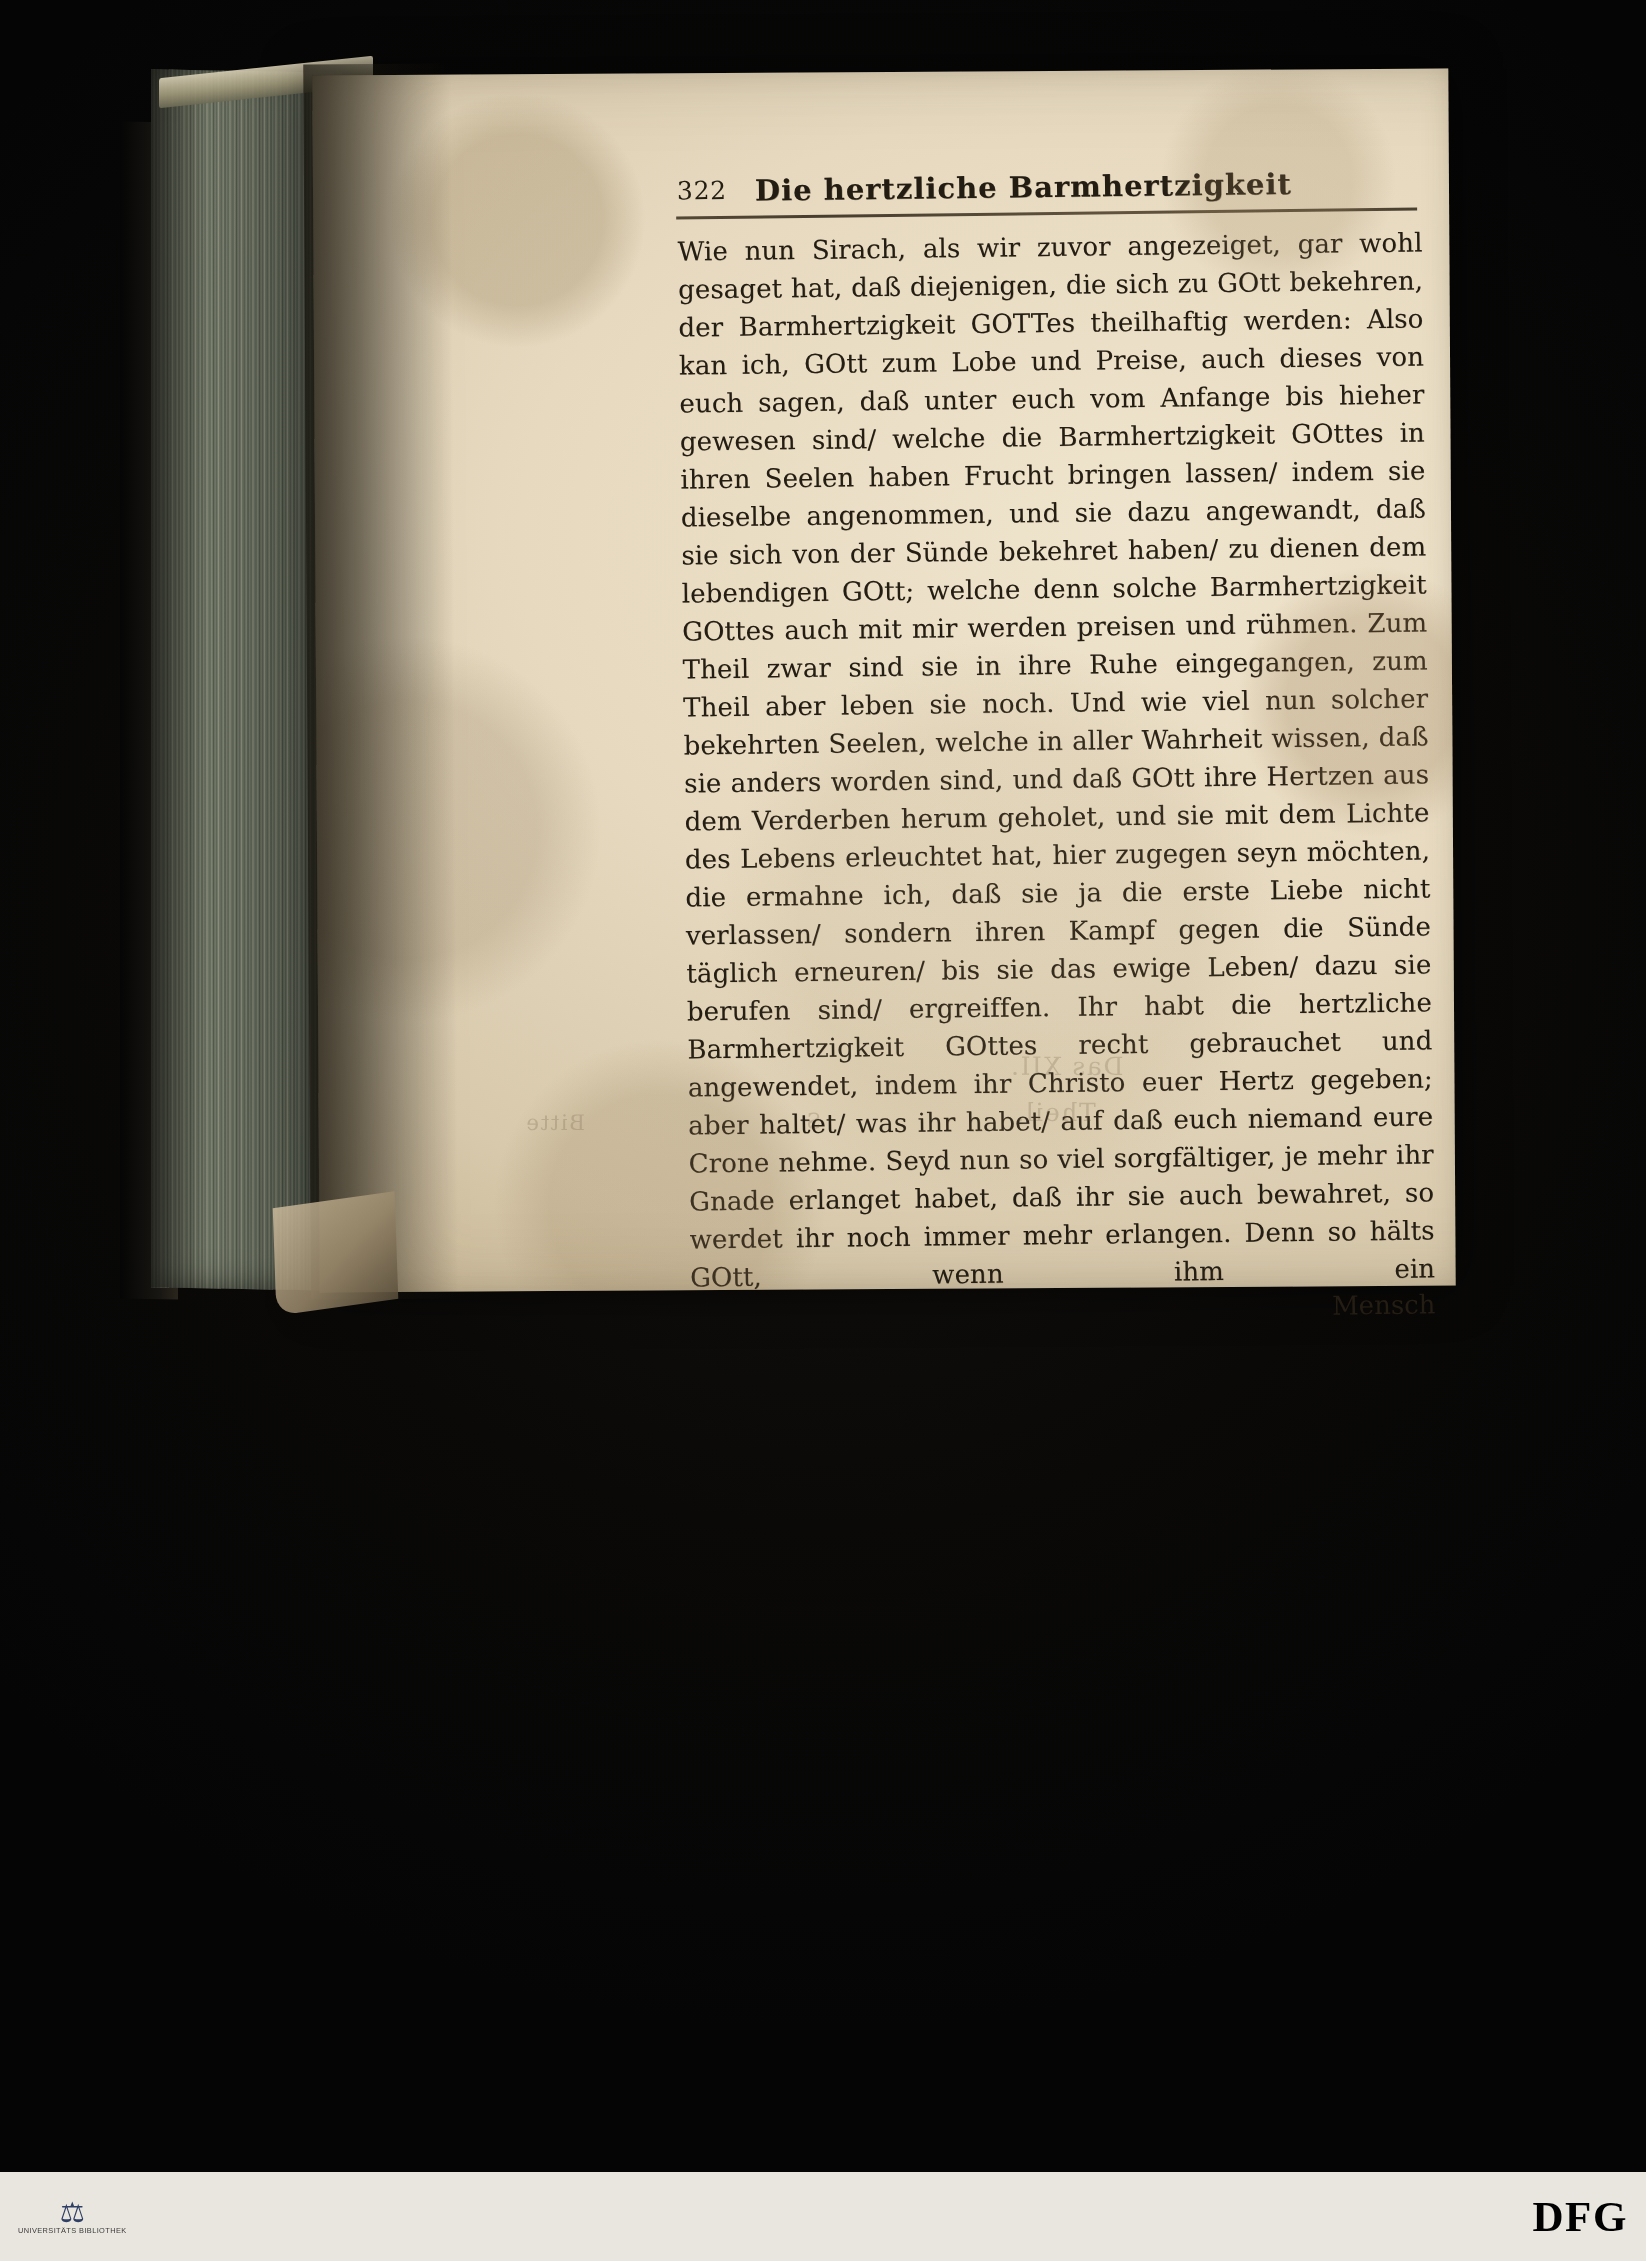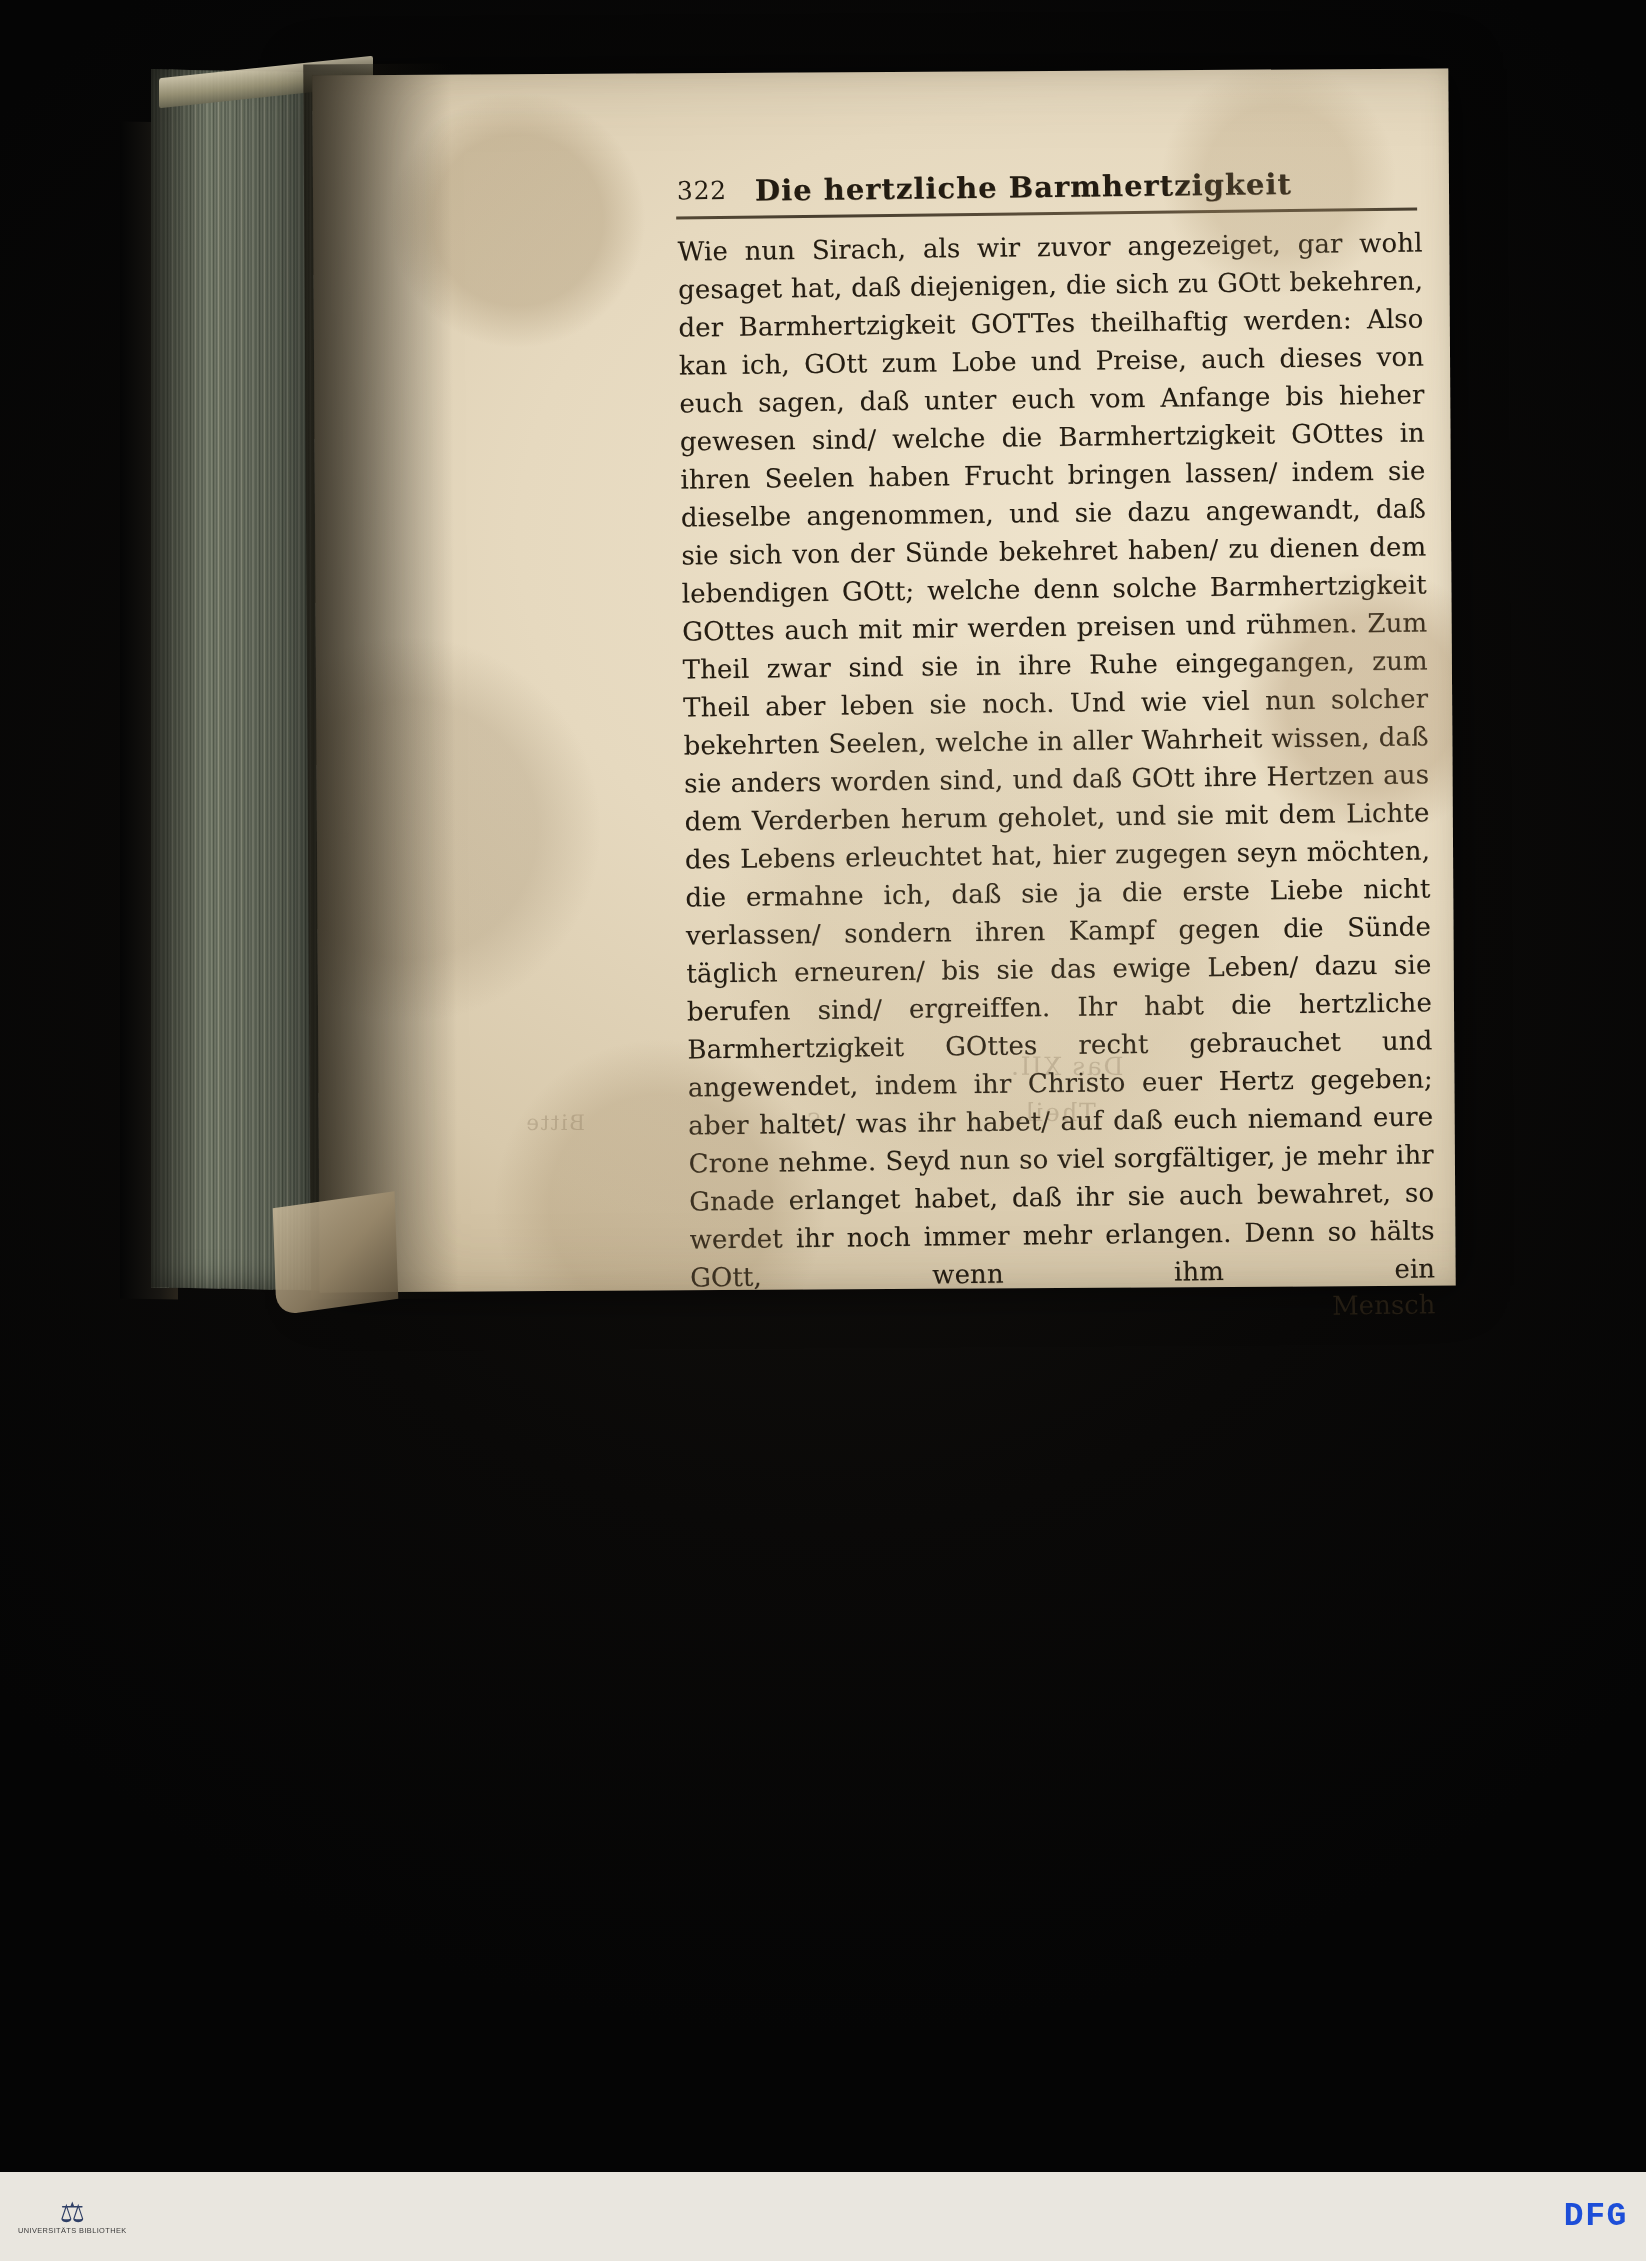--- a/index.html
+++ b/index.html
@@ -48,25 +48,25 @@
     font-size: 28px;
     color: #2f3f66;
   }
   #footer-logo-left .cap {
     font-family: "Liberation Sans", sans-serif;
     font-size: 7.4px;
     letter-spacing: 0.4px;
     color: #3a3a3a;
   }
   #footer-dfg {
-    font-family: Liberation Mono, monospace;
+    font-family: Liberation Serif, serif;
     font-weight: bold;
-    font-size: 33px;
+    font-size: 43px;
     letter-spacing: 1.6px;
-    color: #1d4ed8;
+    color: #000000;
   }
 
   
   #book {
     position: absolute;
     left: 115px;
     top: 64px;
     width: 1309px;
     height: 1235px;
     margin-left: 36px;

